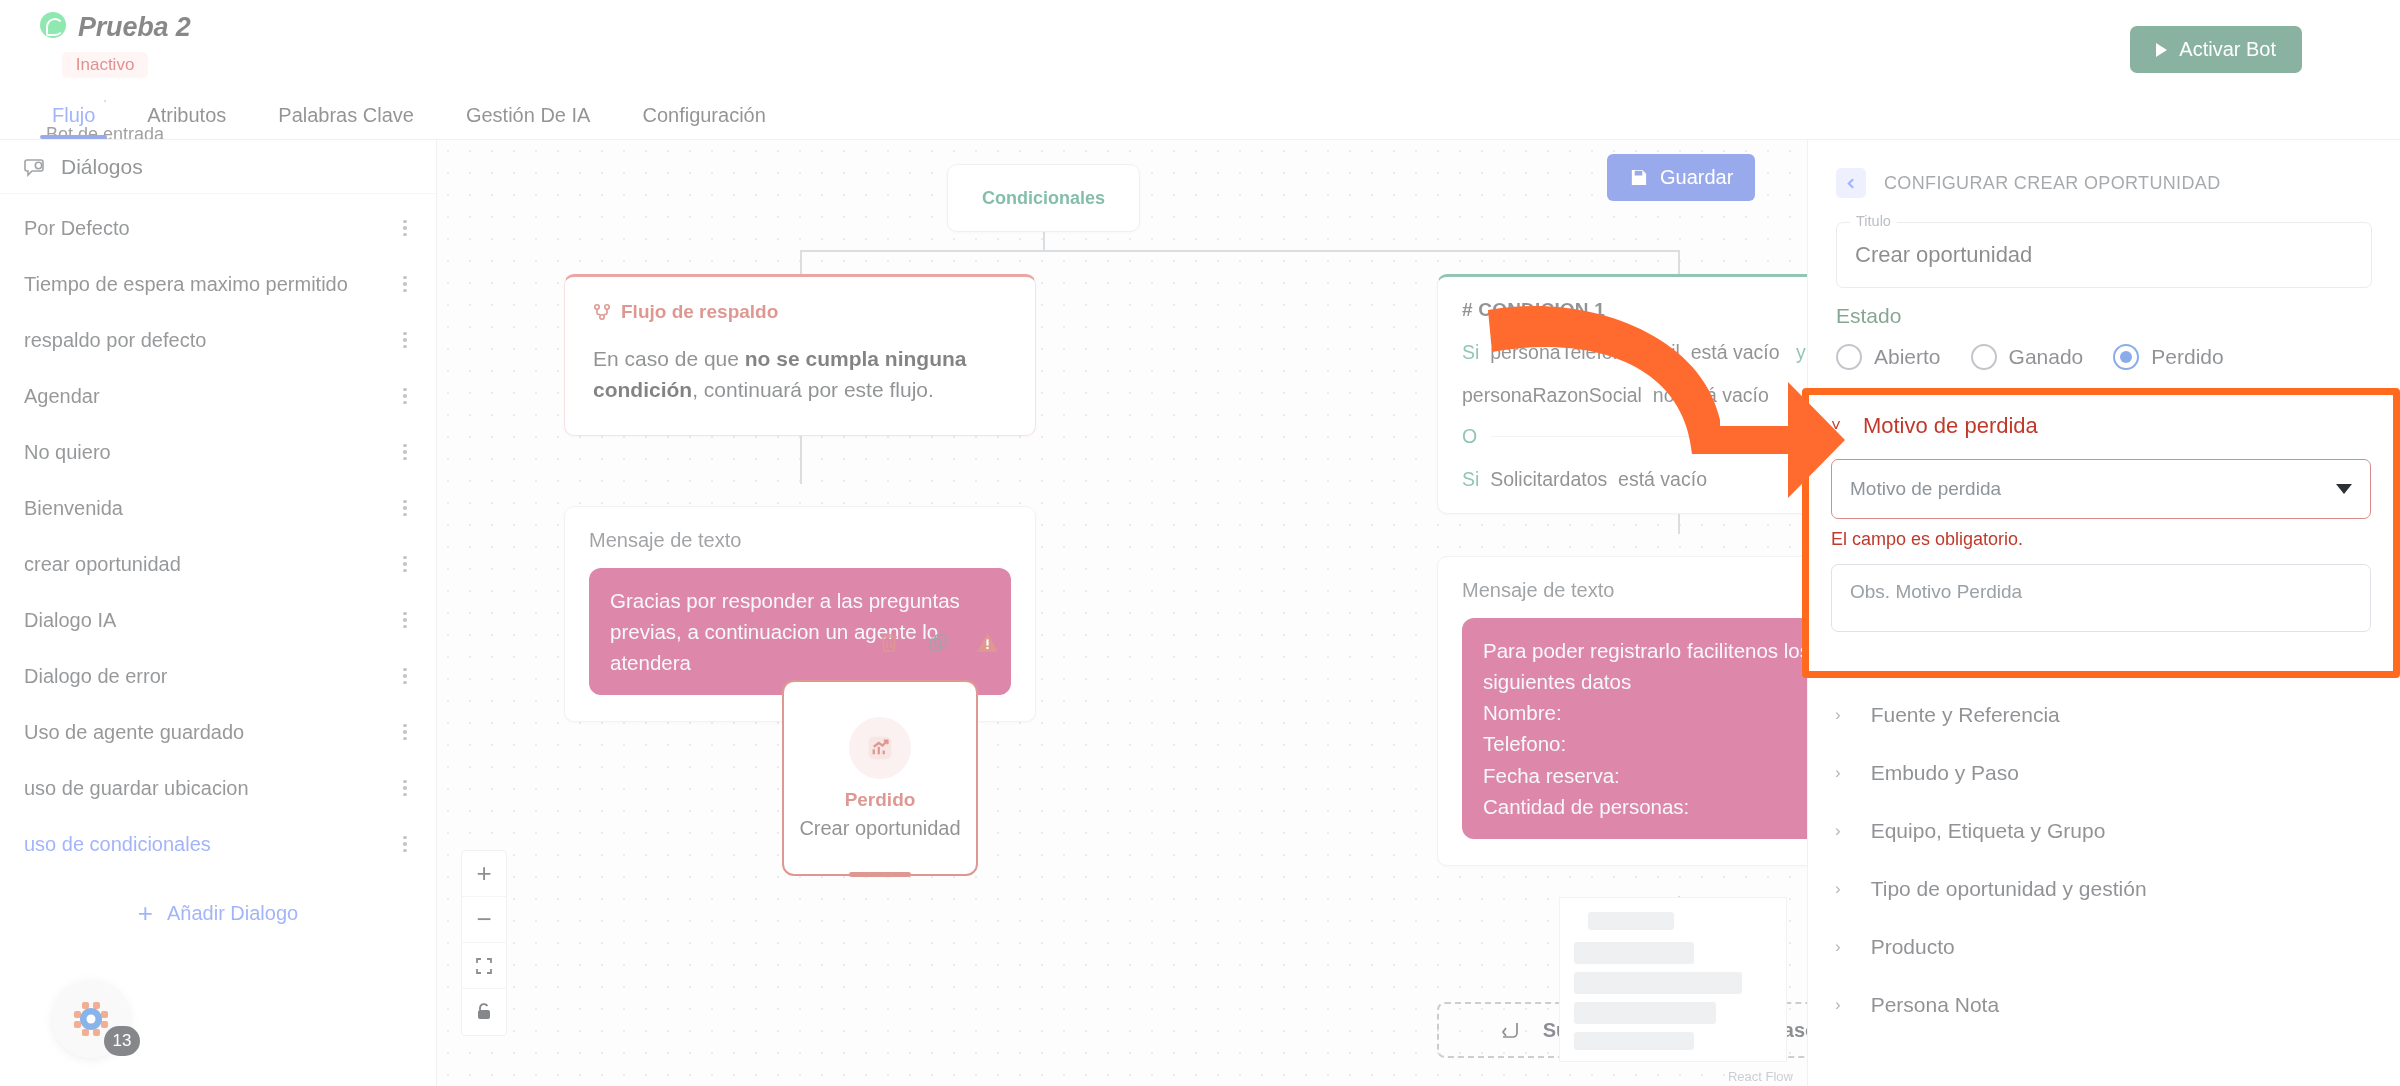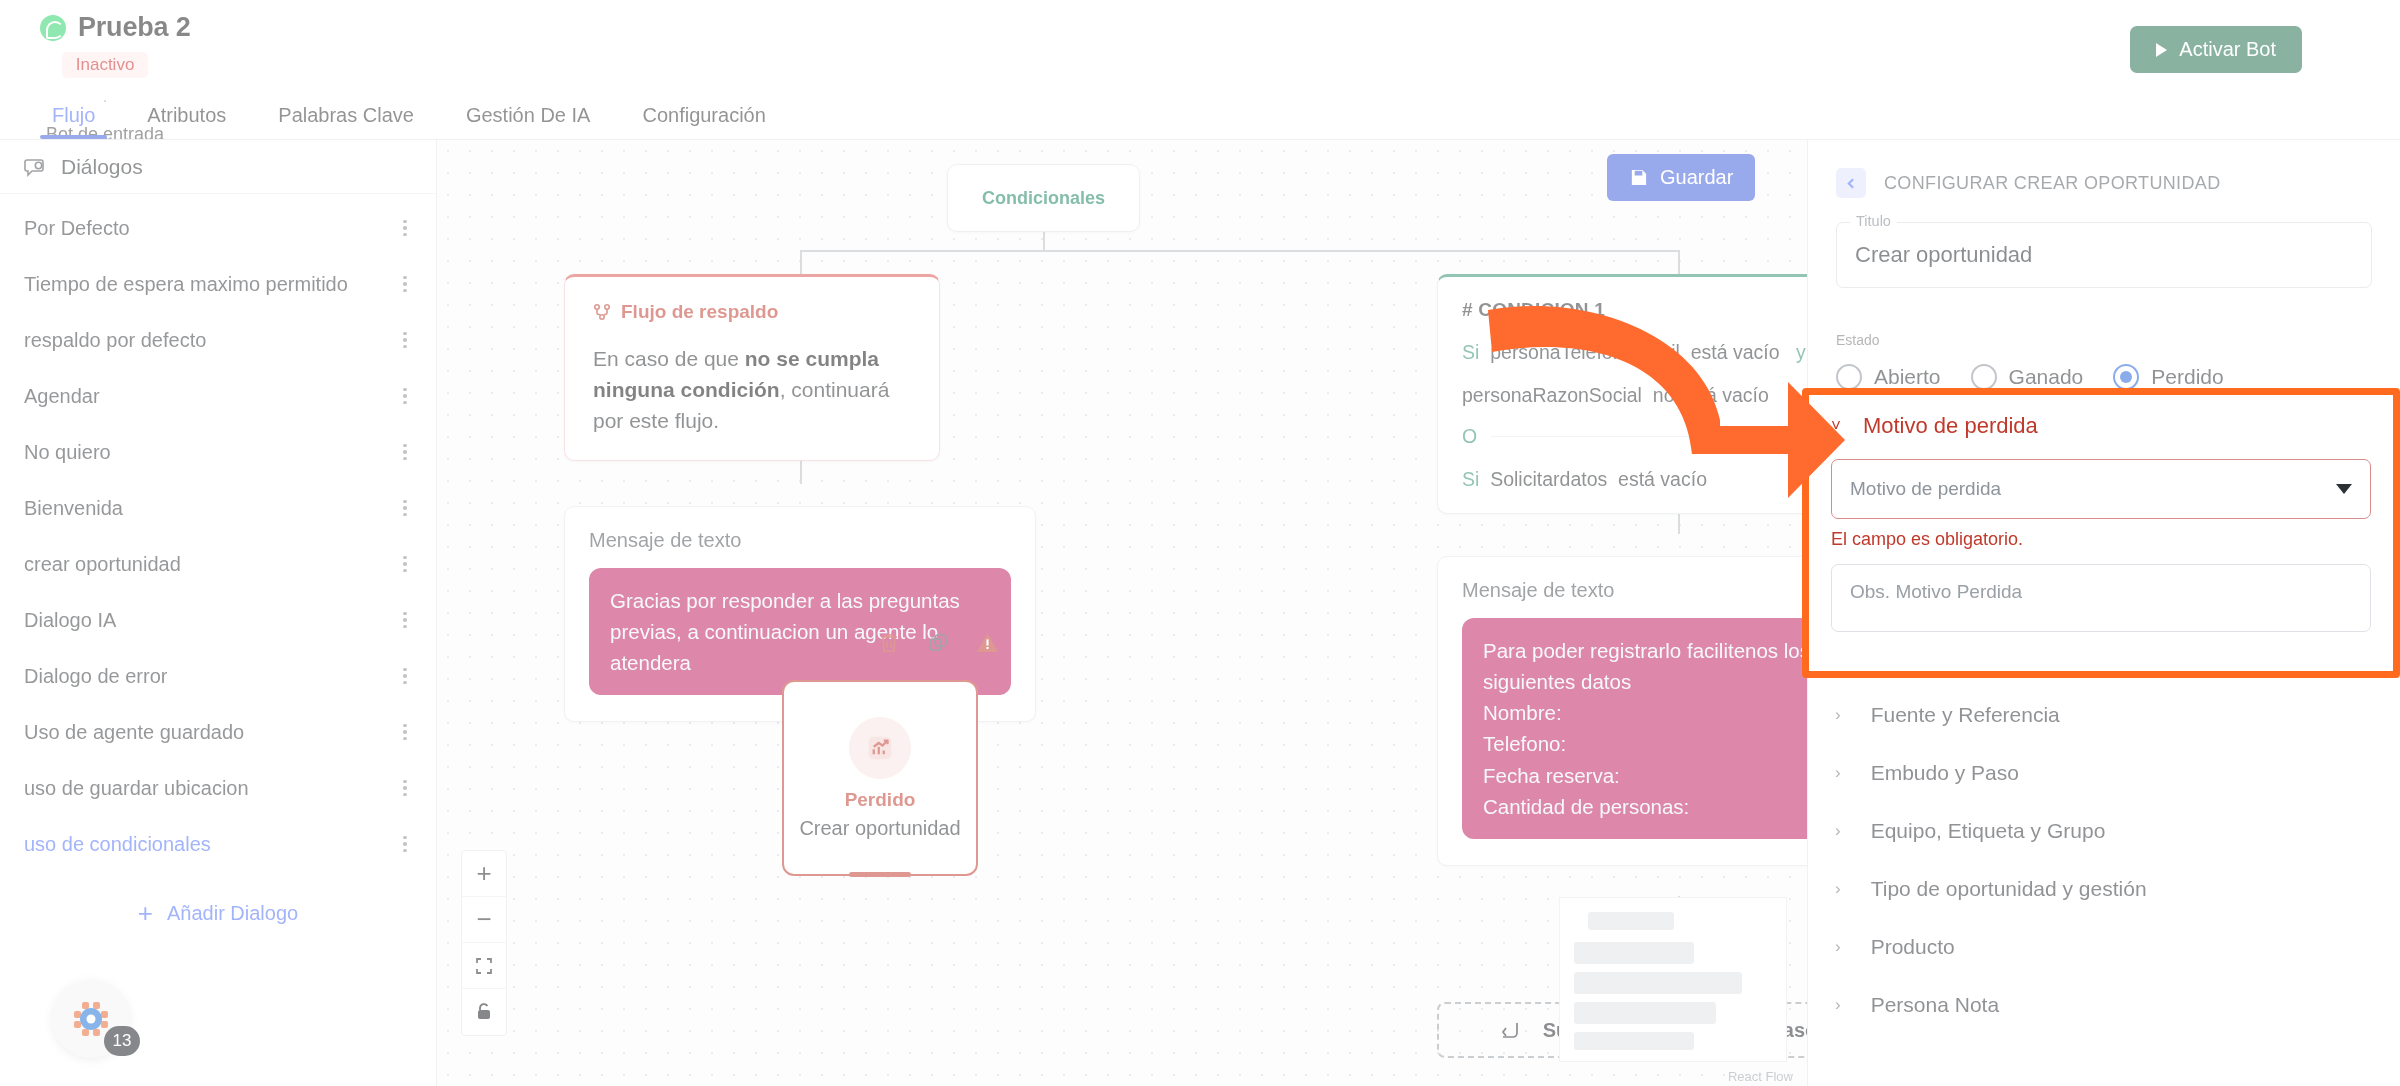--- a/index.html
+++ b/index.html
@@ -8,21 +8,21 @@
     font-family: "Liberation Sans", sans-serif;
     background: #ffffff; overflow: hidden;
   }
   #root { position: relative; width: 2400px; height: 1086px; }
 
   
   .dimmed { opacity: 0.52; }
 
   
   .header { position: absolute; left: 0; top: 0; width: 2400px; height: 100px; background: #fff; }
-  .title-row { position: absolute; left: 40px; top: 12px; display: flex; align-items: center; gap: 12px; }
+  .title-row { position: absolute; left: 40px; top: 12px; display: flex; gap: 12px; font-style: italic; }
   .wa-icon { width: 26px; height: 26px; border-radius: 50%; background: #25D366; position: relative; }
   .wa-icon::after {
     content: ""; position: absolute; left: 6px; top: 6px; width: 14px; height: 14px;
     border: 2px solid #fff; border-radius: 50% 50% 50% 2px; border-right-color: transparent;
   }
   .app-title { font-size: 27px; font-weight: bold; color: #1a1a1a; letter-spacing: -0.2px; }
   .sub-row { position: absolute; left: 46px; top: 52px; display: flex; align-items: center; gap: 14px; flex-direction: column; }
   .badge-inactivo {
     background: #fdecea; color: #c62828; font-size: 17px;
     padding: 3px 14px; border-radius: 5px;
@@ -86,21 +86,21 @@
             background-size: 22px 22px; overflow: hidden; }
 
   .node { position: absolute; background: #fff; border-radius: 10px; }
   .node-card { border: 1px solid #e3e6ea; box-shadow: 0 1px 3px rgba(0,0,0,.06); margin-top: 22px; }
 
   .n-condicionales { left: 510px; top: 2px; width: 193px; height: 68px;
                      border: 1px solid #dfe3e8; border-radius: 10px; display:flex;
                      align-items:center; justify-content:center; }
   .n-condicionales span { color: #12805c; font-size: 18px; font-weight: bold; }
 
-  .n-respaldo { left: 127px; top: 112px; width: 376px; min-height: 162px;
+  .n-respaldo { left: 127px; top: 112px; width: 472px; min-height: 162px;
                 border: 1px solid #f0c9c9; border-top: 3px solid #d9534f; padding: 24px 28px; }
   .resp-head { color: #c0392b; font-size: 19px; font-weight: bold; display:flex; align-items:center; gap: 10px; }
   .resp-body { margin-top: 20px; font-size: 21px; color: #2b2f33; line-height: 1.48; }
   .resp-body b { color: #111; }
 
   .n-cond1 { left: 1000px; top: 112px; width: 480px; min-height: 180px;
              border: 1px solid #dfe6e2; border-top: 3px solid #2f8f6f; padding: 22px 24px; }
   .c1-title { font-size: 19px; font-weight: bold; color: #2b2f33; letter-spacing: .2px; }
   .c1-line { margin-top: 20px; font-size: 19.5px; color: #2b2f33; }
   .kw { color: #2f8f6f; }
@@ -157,21 +157,21 @@
               font-size: 16px; cursor:pointer; }
   .rp-title { font-size: 18px; color: #555b61; letter-spacing: .35px; }
 
   .field-wrap { position: relative; margin-top: 16px; border-radius: 21px; }
   .legend { position: absolute; left: 14px; top: -9px; background: #fff; padding: 0 6px;
             font-size: 14.5px; color: #7b8189; }
   .text-input { width: 100%; height: 66px; border: 1px solid #d6dadf; border-radius: 7px;
                 font-size: 22px; color: #1f2429; padding: 0 18px;
                 font-family: "Liberation Sans", sans-serif; background: #fff; }
 
-  .estado-label { margin-top: 44px; font-size: 14px; color: #737373; }
+  .estado-label { margin-top: 16px; font-size: 21px; color: #14532d; }
   .radios { display:flex; align-items:center; gap: 30px; margin-top: 16px; }
   .radio { display:flex; align-items:center; gap: 12px; cursor: pointer; }
   .rdot { width: 26px; height: 26px; border-radius: 50%; border: 2px solid #8a9099; position: relative; }
   .rdot.on { border-color: #1f5fd8; }
   .rdot.on::after { content:""; position:absolute; left:5px; top:5px; width:12px; height:12px;
                     border-radius:50%; background:#1f5fd8; }
   .radio span { font-size: 21px; color: #2a2e33; }
 
   
   .highlight-box { position: absolute; left: 1802px; top: 388px; width: 598px; height: 290px;

